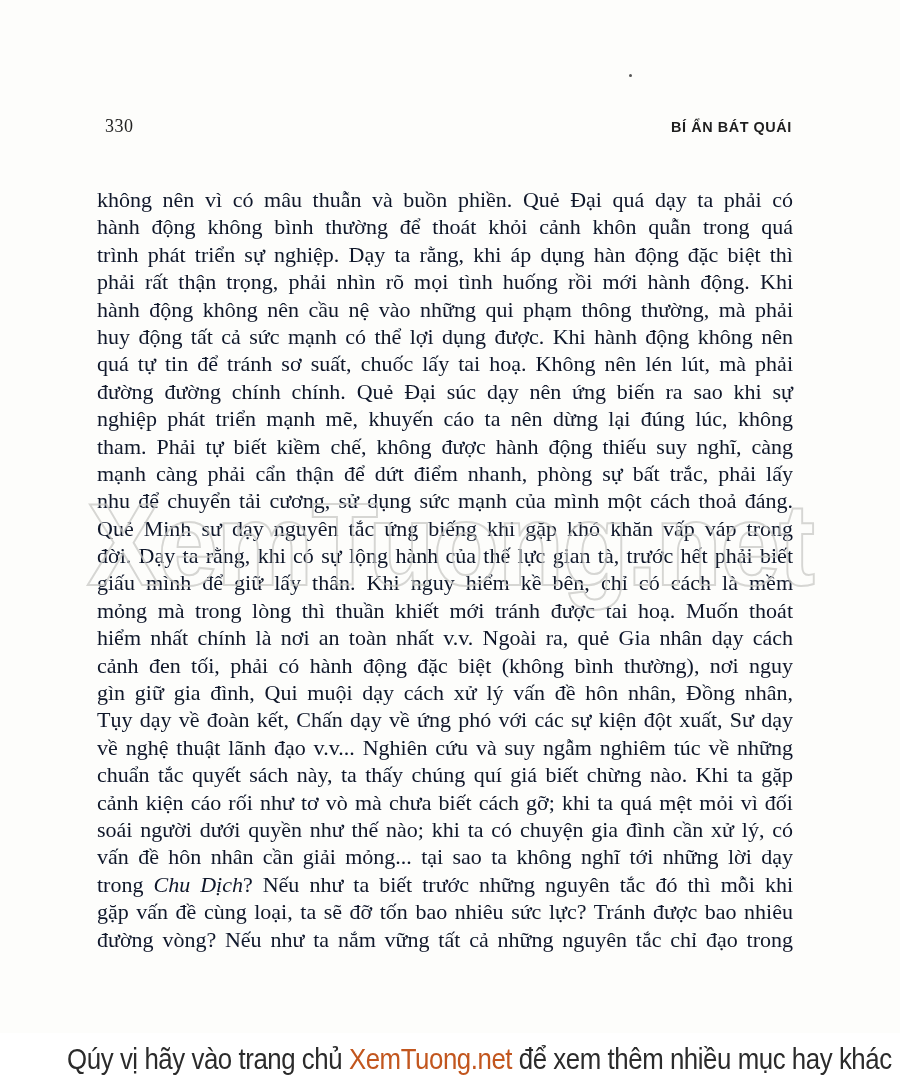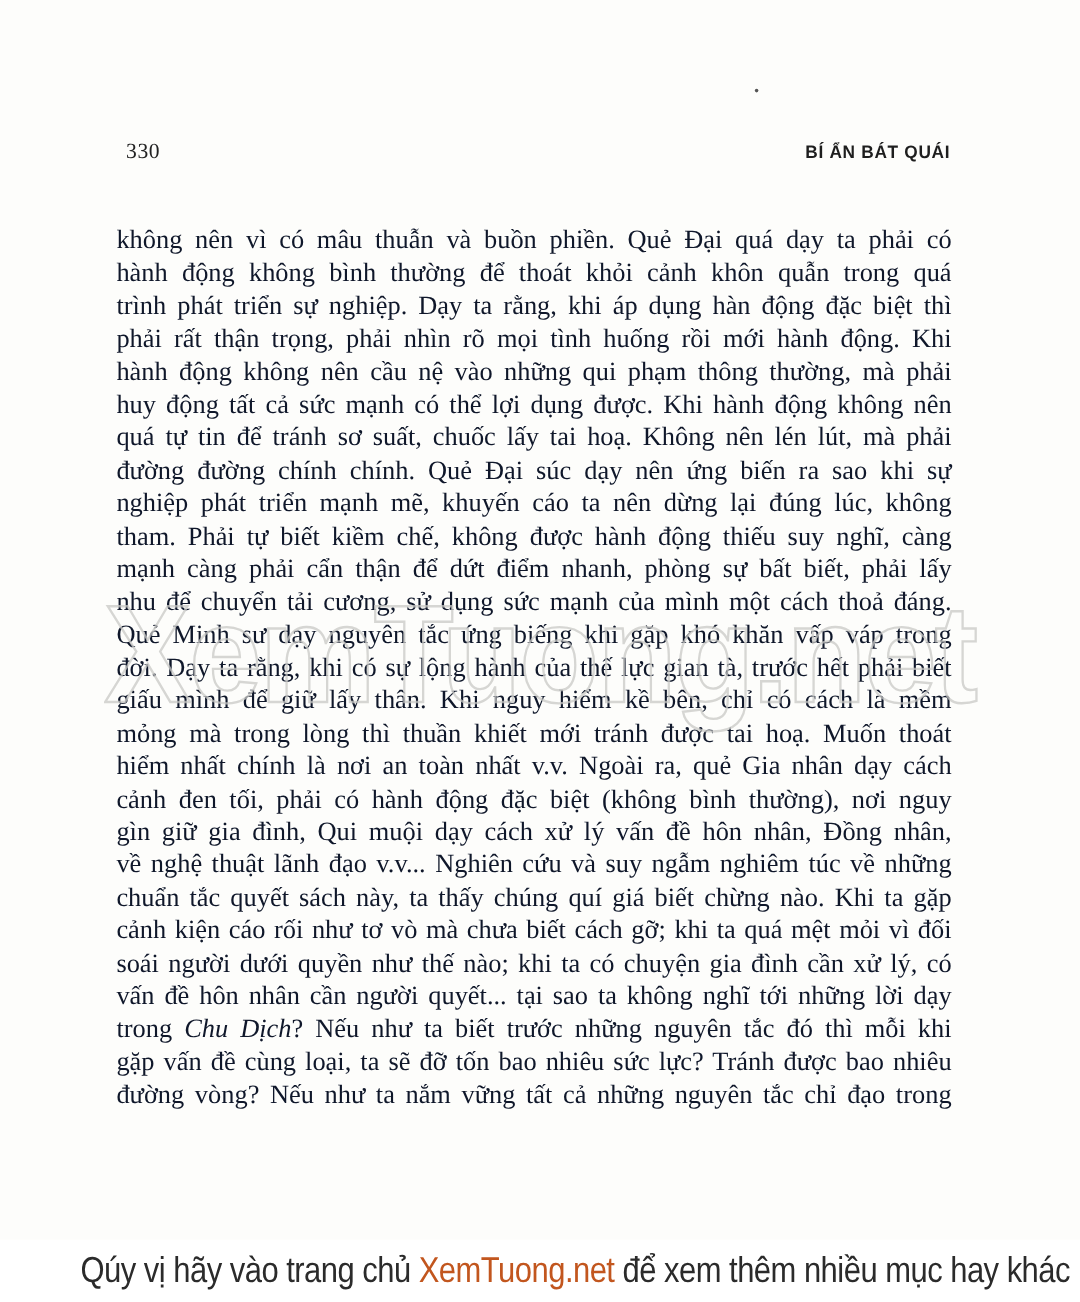--- a/index.html
+++ b/index.html
@@ -82,34 +82,35 @@
       <div class="line">không nên vì có mâu thuẫn và buồn phiền. Quẻ Đại quá dạy ta phải có</div>
       <div class="line">hành động không bình thường để thoát khỏi cảnh khôn quẫn trong quá</div>
       <div class="line">trình phát triển sự nghiệp. Dạy ta rằng, khi áp dụng hàn động đặc biệt thì</div>
       <div class="line">phải rất thận trọng, phải nhìn rõ mọi tình huống rồi mới hành động. Khi</div>
       <div class="line">hành động không nên cầu nệ vào những qui phạm thông thường, mà phải</div>
       <div class="line">huy động tất cả sức mạnh có thể lợi dụng được. Khi hành động không nên</div>
       <div class="line">quá tự tin để tránh sơ suất, chuốc lấy tai hoạ. Không nên lén lút, mà phải</div>
       <div class="line">đường đường chính chính. Quẻ Đại súc dạy nên ứng biến ra sao khi sự</div>
       <div class="line">nghiệp phát triển mạnh mẽ, khuyến cáo ta nên dừng lại đúng lúc, không</div>
       <div class="line">tham. Phải tự biết kiềm chế, không được hành động thiếu suy nghĩ, càng</div>
-      <div class="line">mạnh càng phải cẩn thận để dứt điểm nhanh, phòng sự bất biết, phải lấy</div>
+      <div class="line">mạnh càng phải cẩn thận để dứt điểm nhanh, phòng sự bất trắc, phải lấy</div>
       <div class="line">nhu để chuyển tải cương, sử dụng sức mạnh của mình một cách thoả đáng.</div>
       <div class="line">Quẻ Minh sư dạy nguyên tắc ứng biếng khi gặp khó khăn vấp váp trong</div>
       <div class="line">đời. Dạy ta rằng, khi có sự lộng hành của thế lực gian tà, trước hết phải biết</div>
       <div class="line">giấu mình để giữ lấy thân. Khi nguy hiểm kề bên, chỉ có cách là mềm</div>
       <div class="line">mỏng mà trong lòng thì thuần khiết mới tránh được tai hoạ. Muốn thoát</div>
       <div class="line">hiểm nhất chính là nơi an toàn nhất v.v. Ngoài ra, quẻ Gia nhân dạy cách</div>
       <div class="line">cảnh đen tối, phải có hành động đặc biệt (không bình thường), nơi nguy</div>
       <div class="line">gìn giữ gia đình,  Qui muội dạy cách xử lý vấn đề hôn nhân,  Đồng nhân,</div>
+      <div class="line">Tụy dạy về đoàn kết,  Chấn dạy về ứng phó với các sự kiện đột xuất, Sư dạy</div>
       <div class="line">về nghệ thuật lãnh đạo v.v... Nghiên cứu và suy ngẫm nghiêm túc về những</div>
       <div class="line">chuẩn tắc quyết sách này, ta thấy chúng quí giá biết chừng nào. Khi ta gặp</div>
       <div class="line">cảnh kiện cáo rối như tơ vò mà chưa biết cách gỡ; khi ta quá mệt mỏi vì đối</div>
       <div class="line">soái người dưới quyền như thế nào; khi ta có chuyện gia đình cần xử lý, có</div>
-      <div class="line">vấn đề hôn nhân cần người quyết... tại sao ta không nghĩ tới những lời dạy</div>
+      <div class="line">vấn đề hôn nhân cần giải mỏng... tại sao ta không nghĩ tới những lời dạy</div>
       <div class="line">trong <i>Chu Dịch</i>? Nếu như ta biết trước những nguyên tắc đó thì mỗi khi</div>
       <div class="line">gặp vấn đề cùng loại, ta sẽ đỡ tốn bao nhiêu sức lực? Tránh được bao nhiêu</div>
       <div class="line">đường vòng? Nếu như ta nắm vững tất cả những nguyên tắc chỉ đạo trong</div>
     </div>
 
   <div class="watermark">XemTuong.net</div>
 
   <div class="footer">
     <div class="footer-line" style="color: rgb(43, 43, 43);">
       <span>Qúy vị hãy vào trang chủ </span><span style="color: rgb(194, 86, 30);">XemTuong.net</span><span> để xem thêm nhiều mục hay khác</span>

